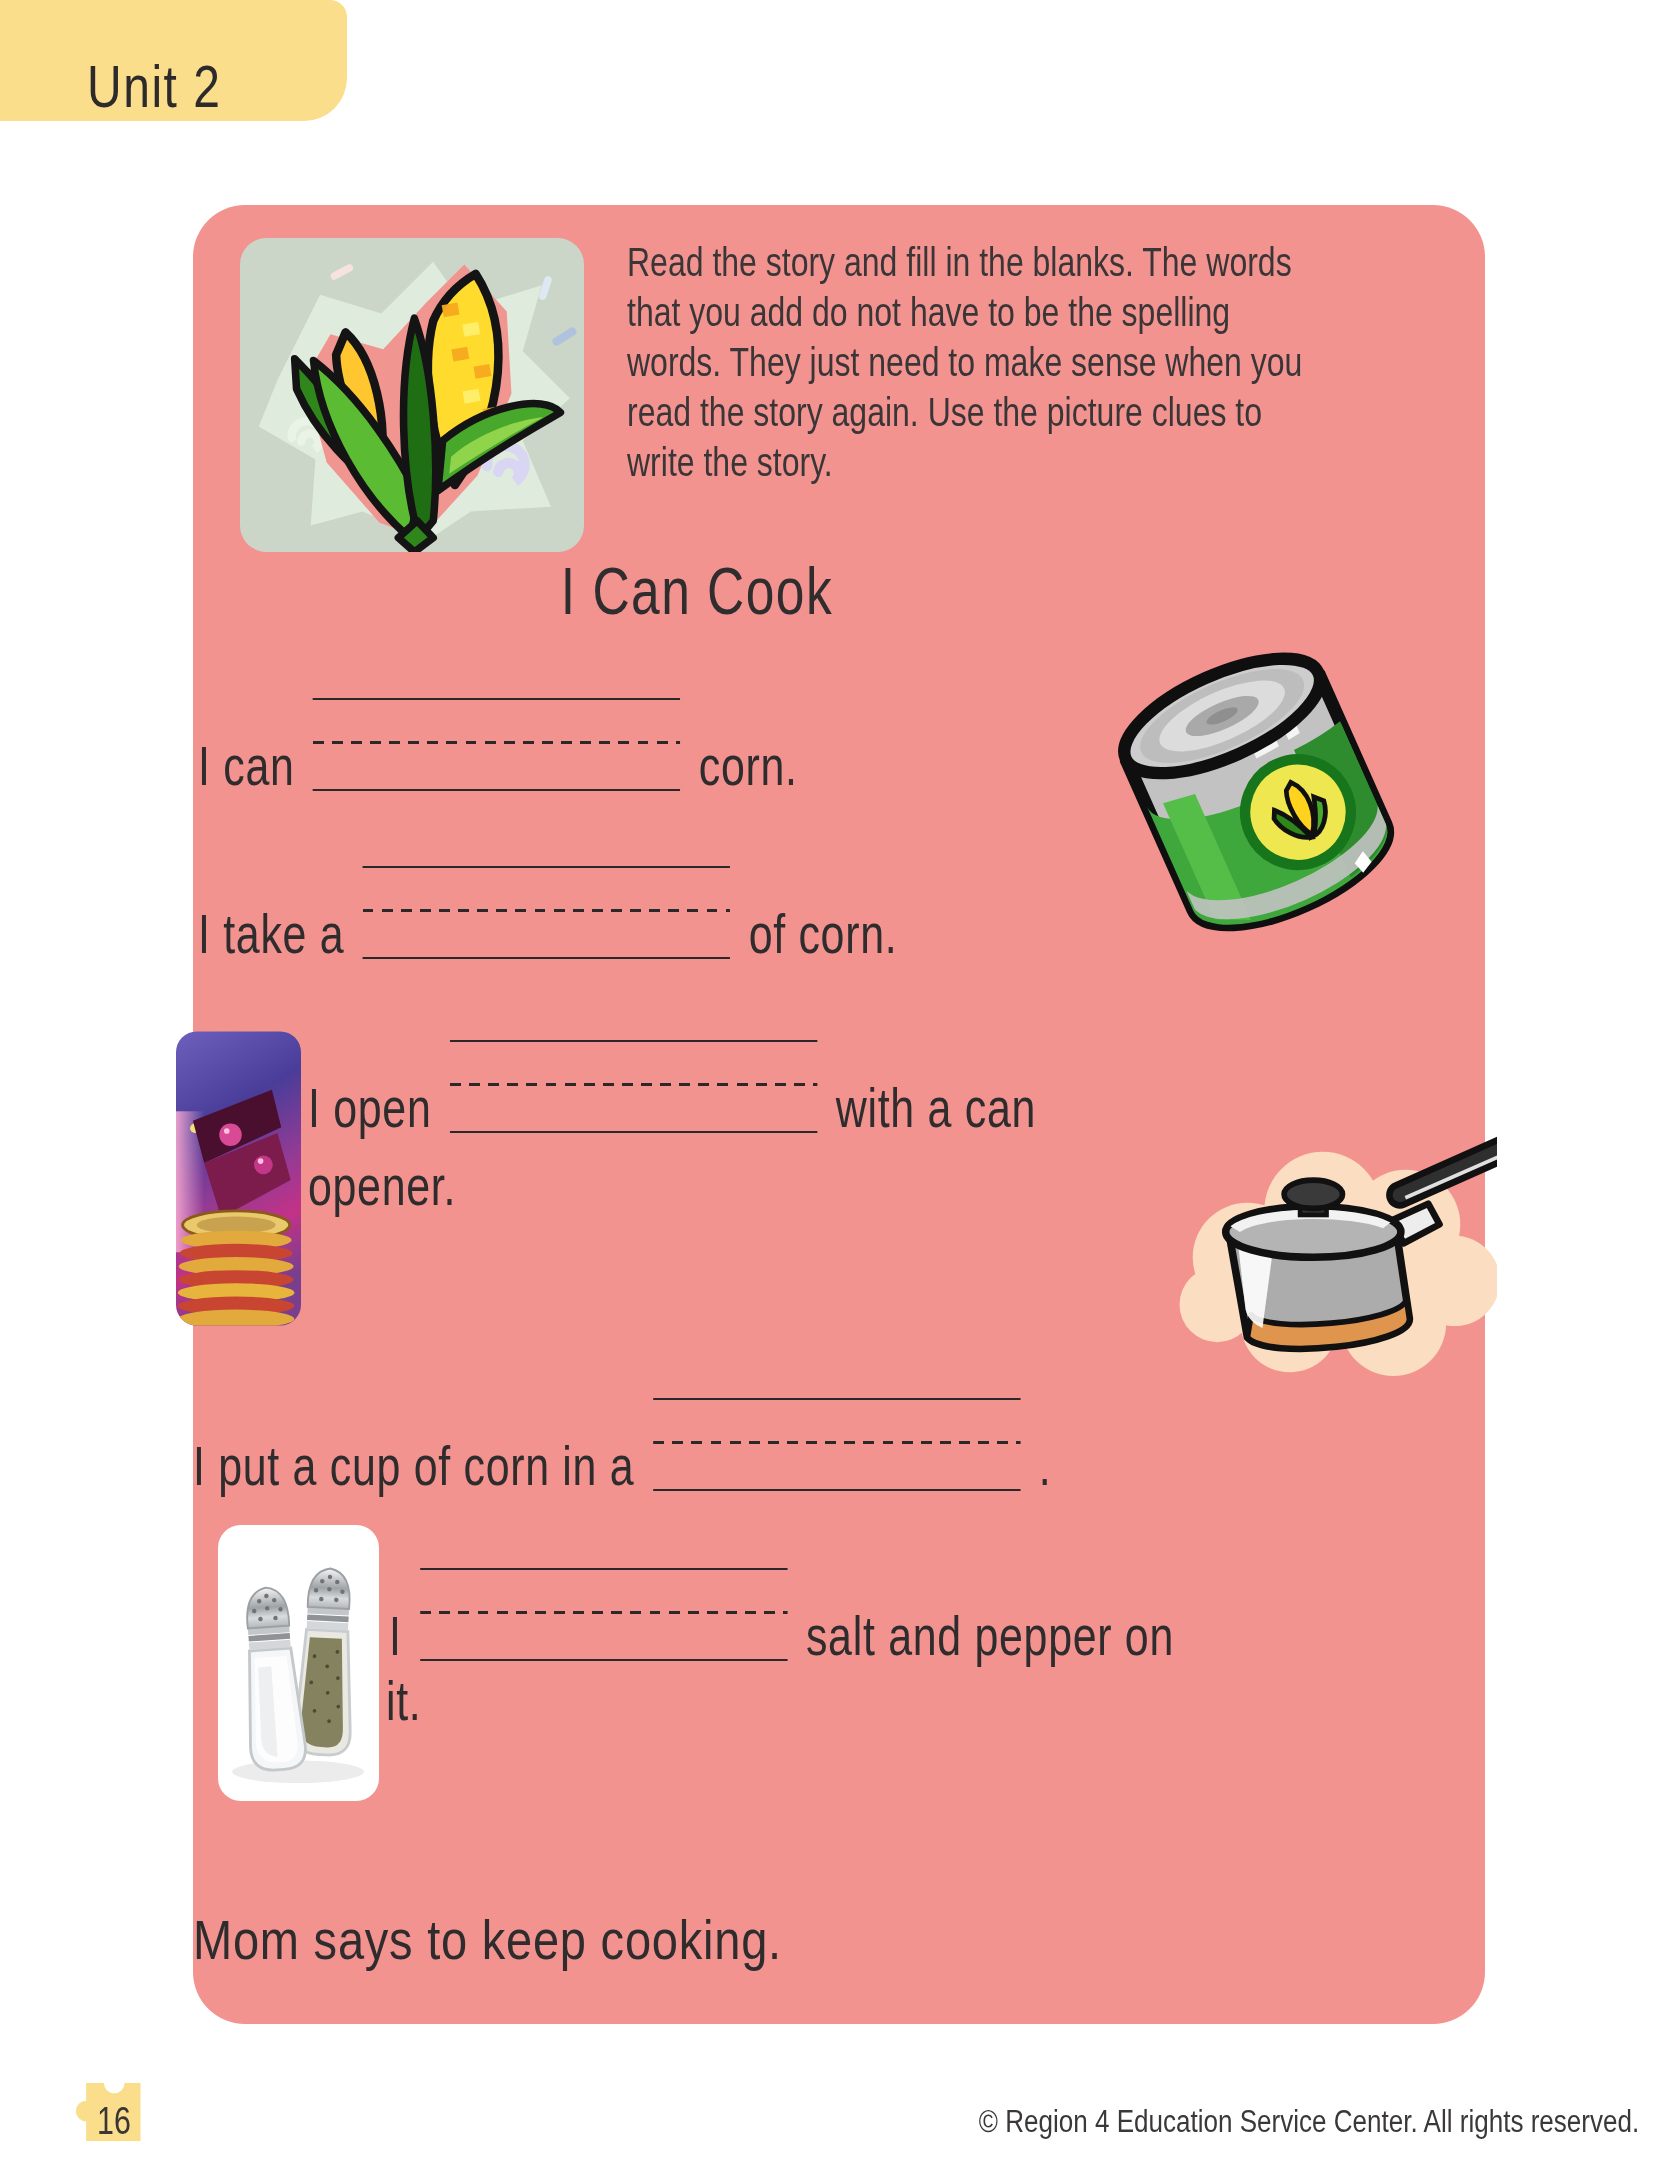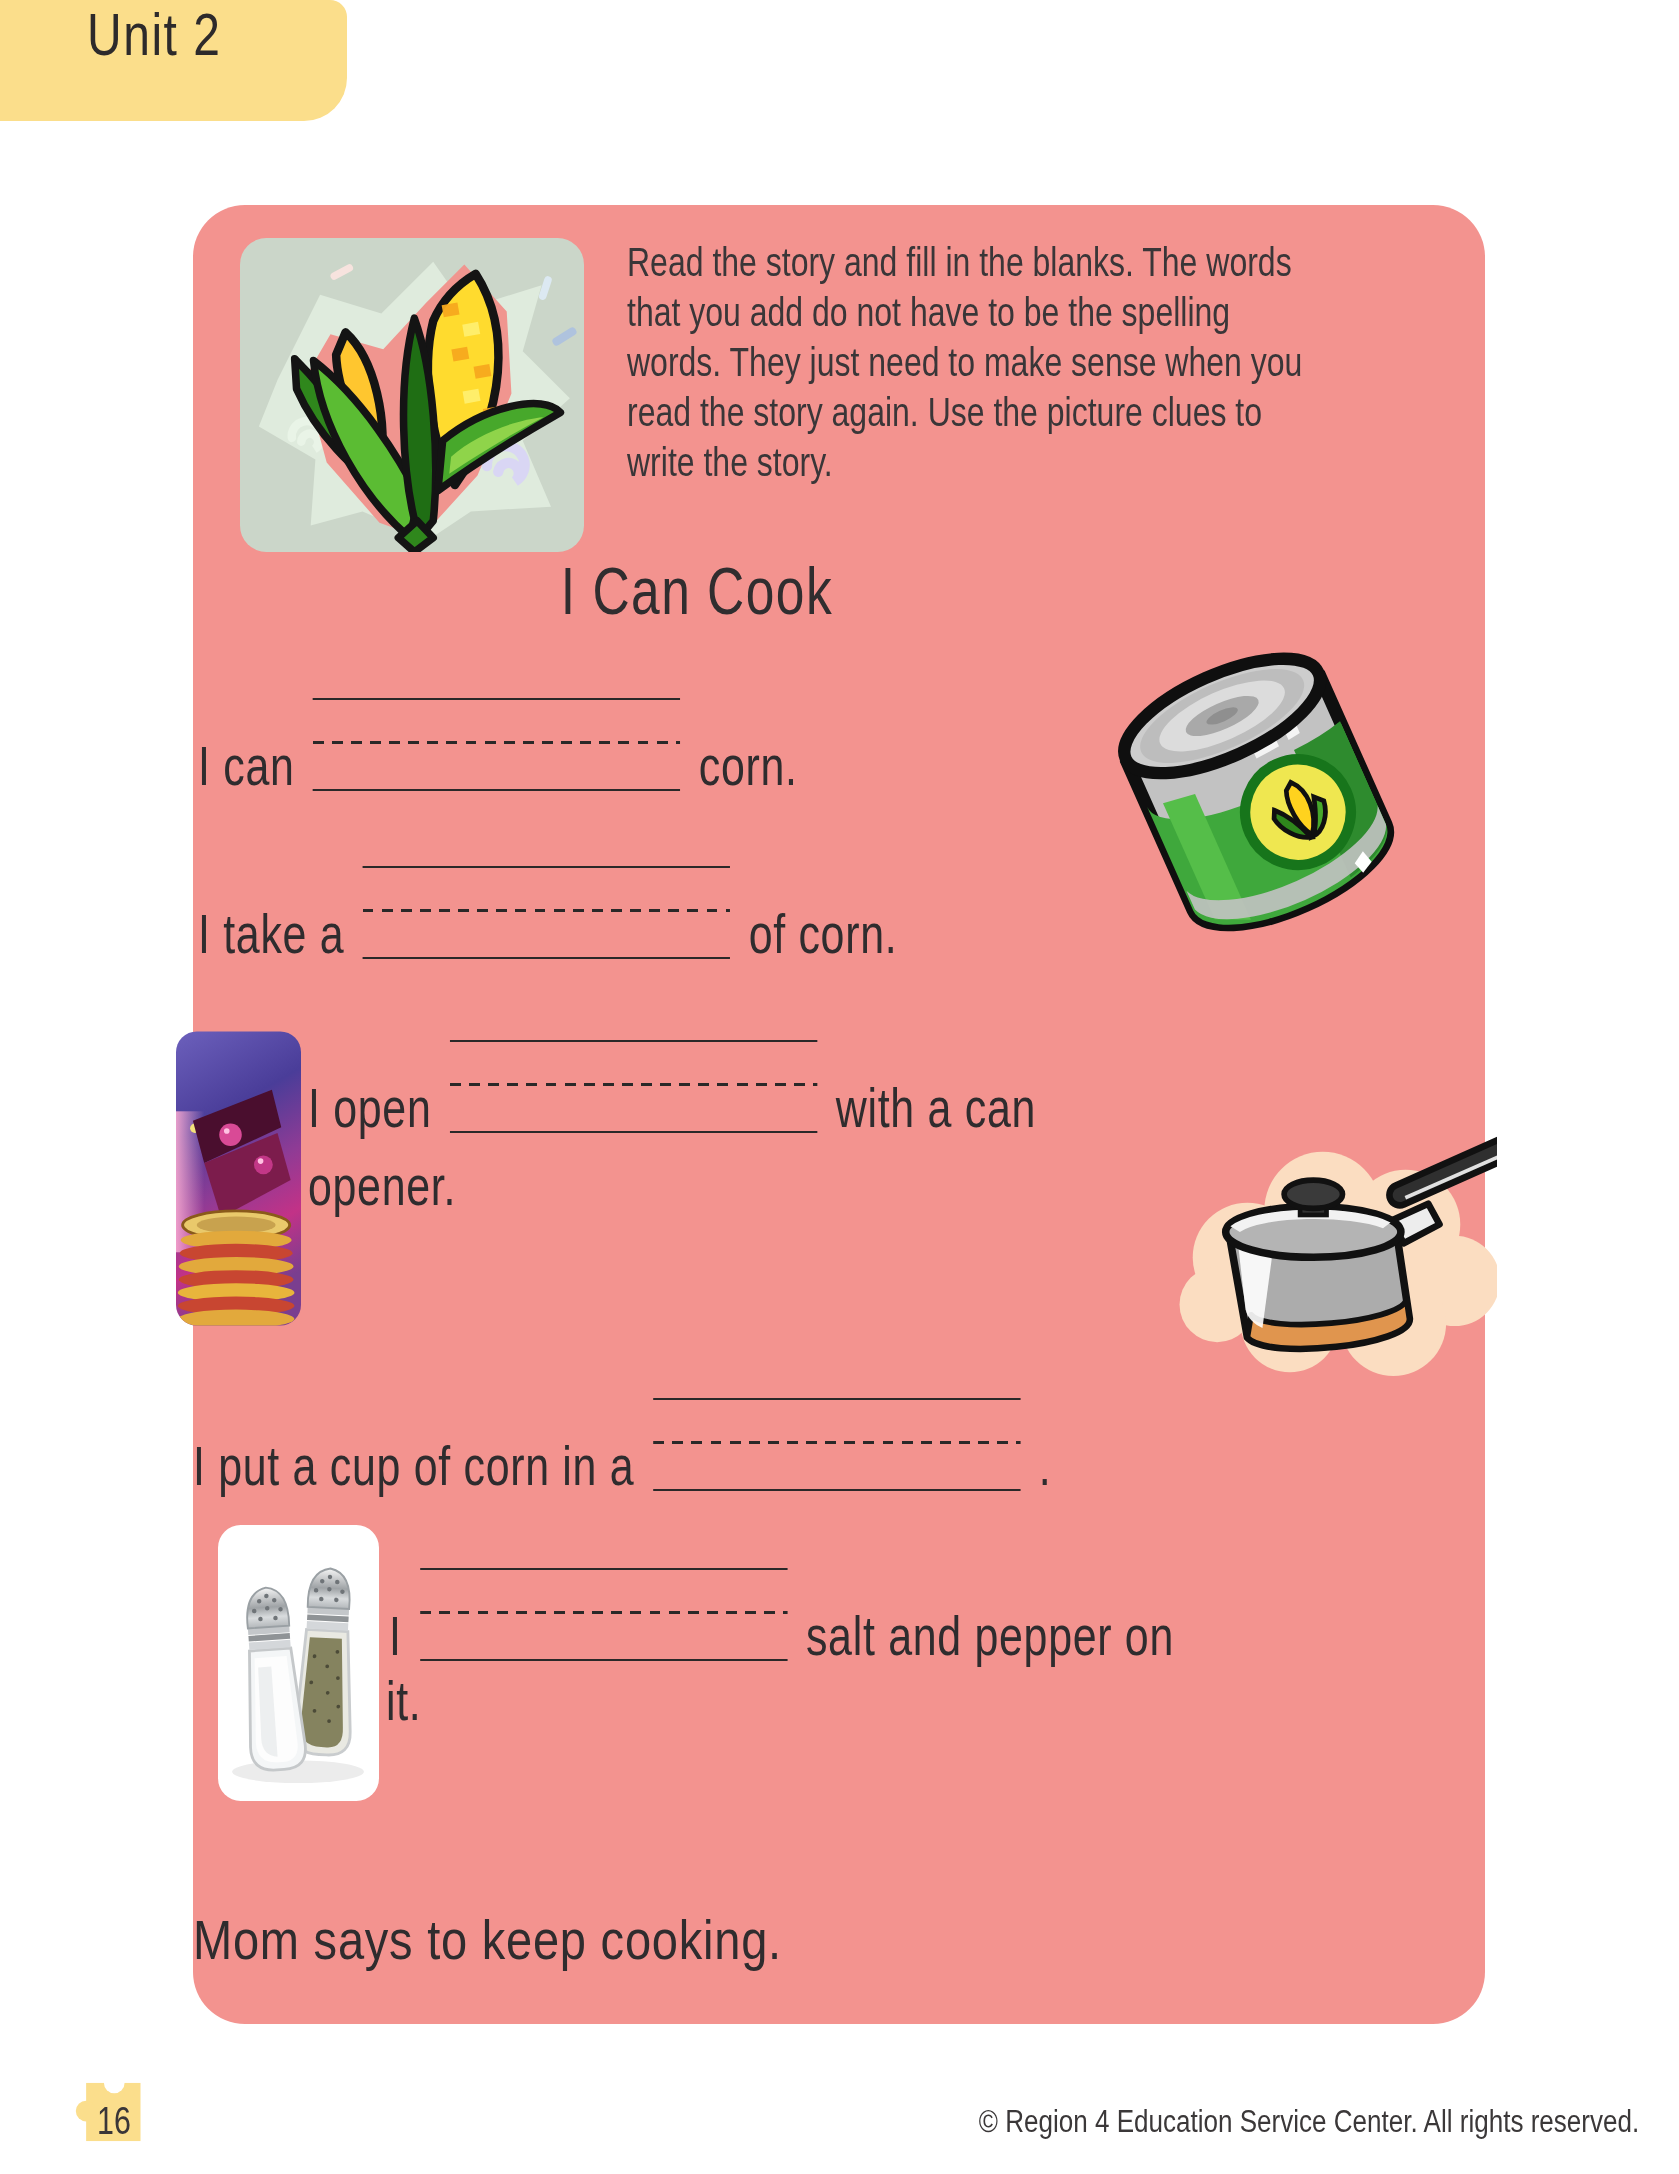--- a/index.html
+++ b/index.html
@@ -2,21 +2,21 @@
 <html style="font-size:15px"><head>
 <meta charset="utf-8">
 <style>
   html,body{margin:0;padding:0;background:#ffffff;}
   body{width:1680px;height:2174px;position:relative;overflow:hidden;
        font-family:"Liberation Sans", sans-serif;color:#332f31;}
   .abs{position:absolute;}
 
   
   .unit-tab{left:0;top:0;width:347px;height:121px;background:#FBDE8B;
-            border-radius:0 17px 43px 0;display:flex;align-items:flex-start;}
+            border-radius:0 17px 43px 0;display:flex;align-items:flex-end;}
   .unit-tab .lbl{font-size:60px;font-weight:300;letter-spacing:1.9px;color:#2d2a2b;
                  margin-left:87px;white-space:nowrap;transform:scaleX(0.8);transform-origin:0 50%;}
 
   
   .card{left:193px;top:205px;width:1292px;height:1819px;background:#F3938F;border-radius:52px;}
 
   
   .corn-img{left:240px;top:238px;width:344px;height:314px;}
 
   

